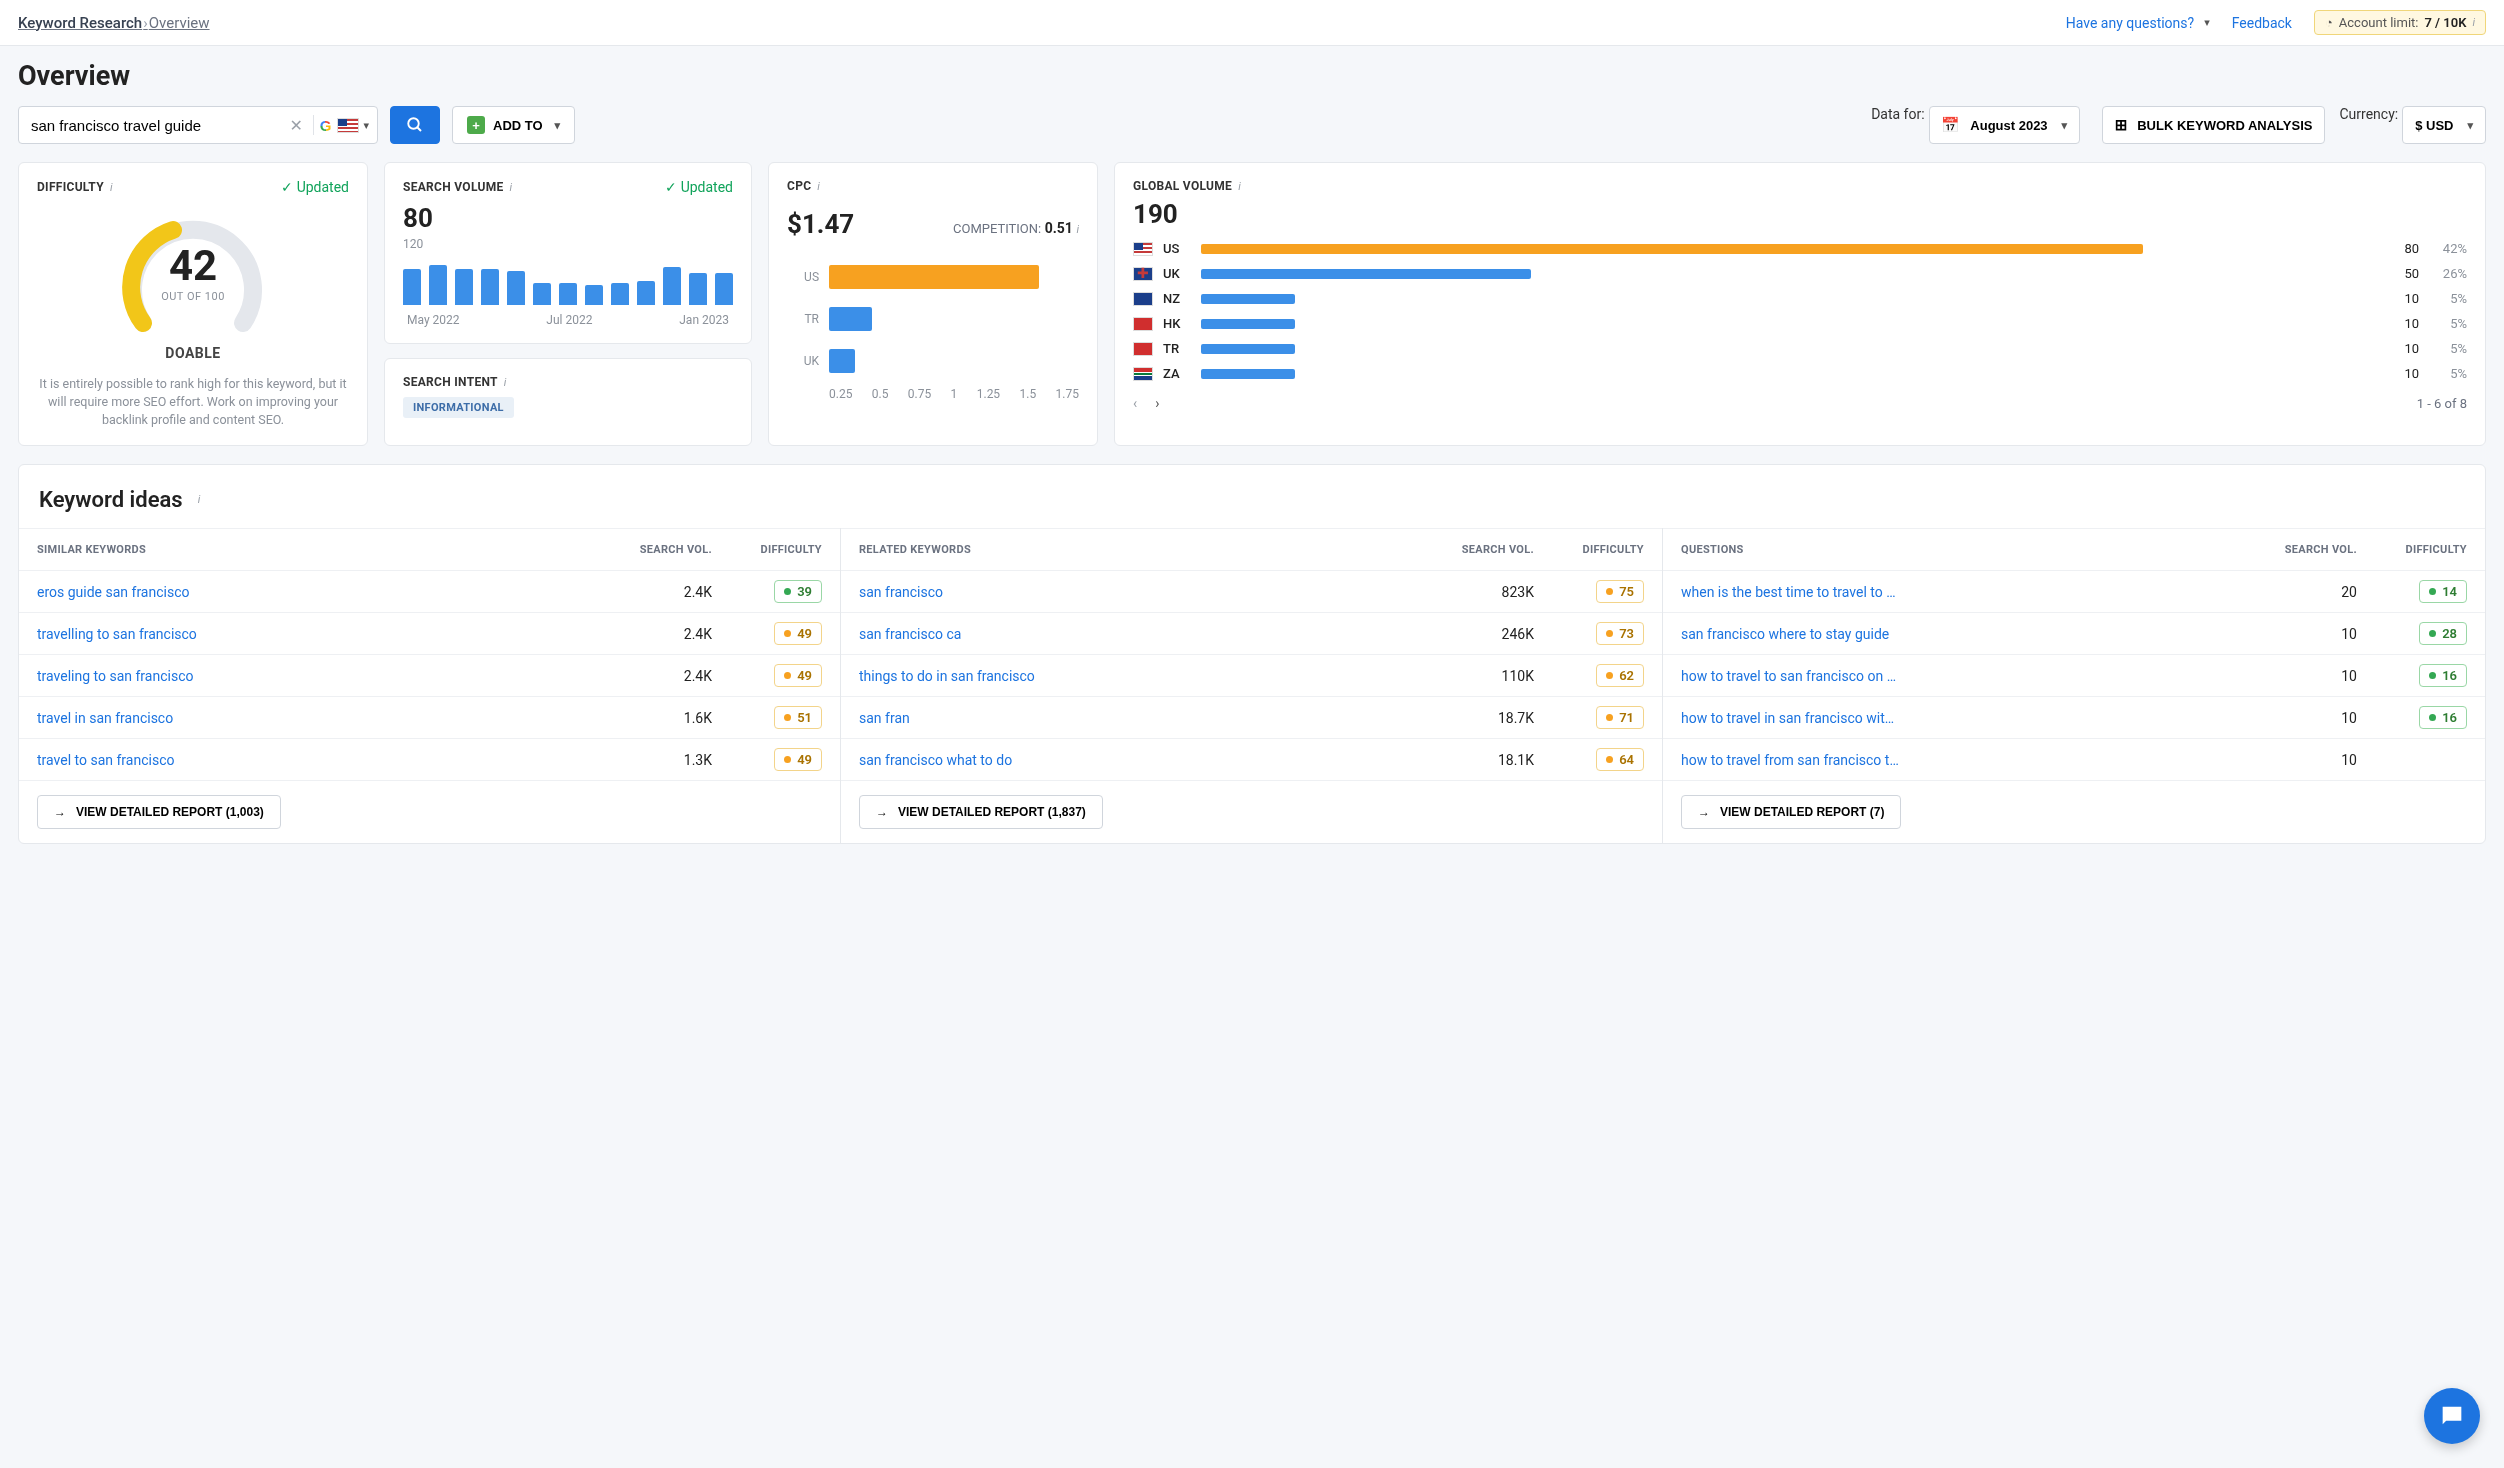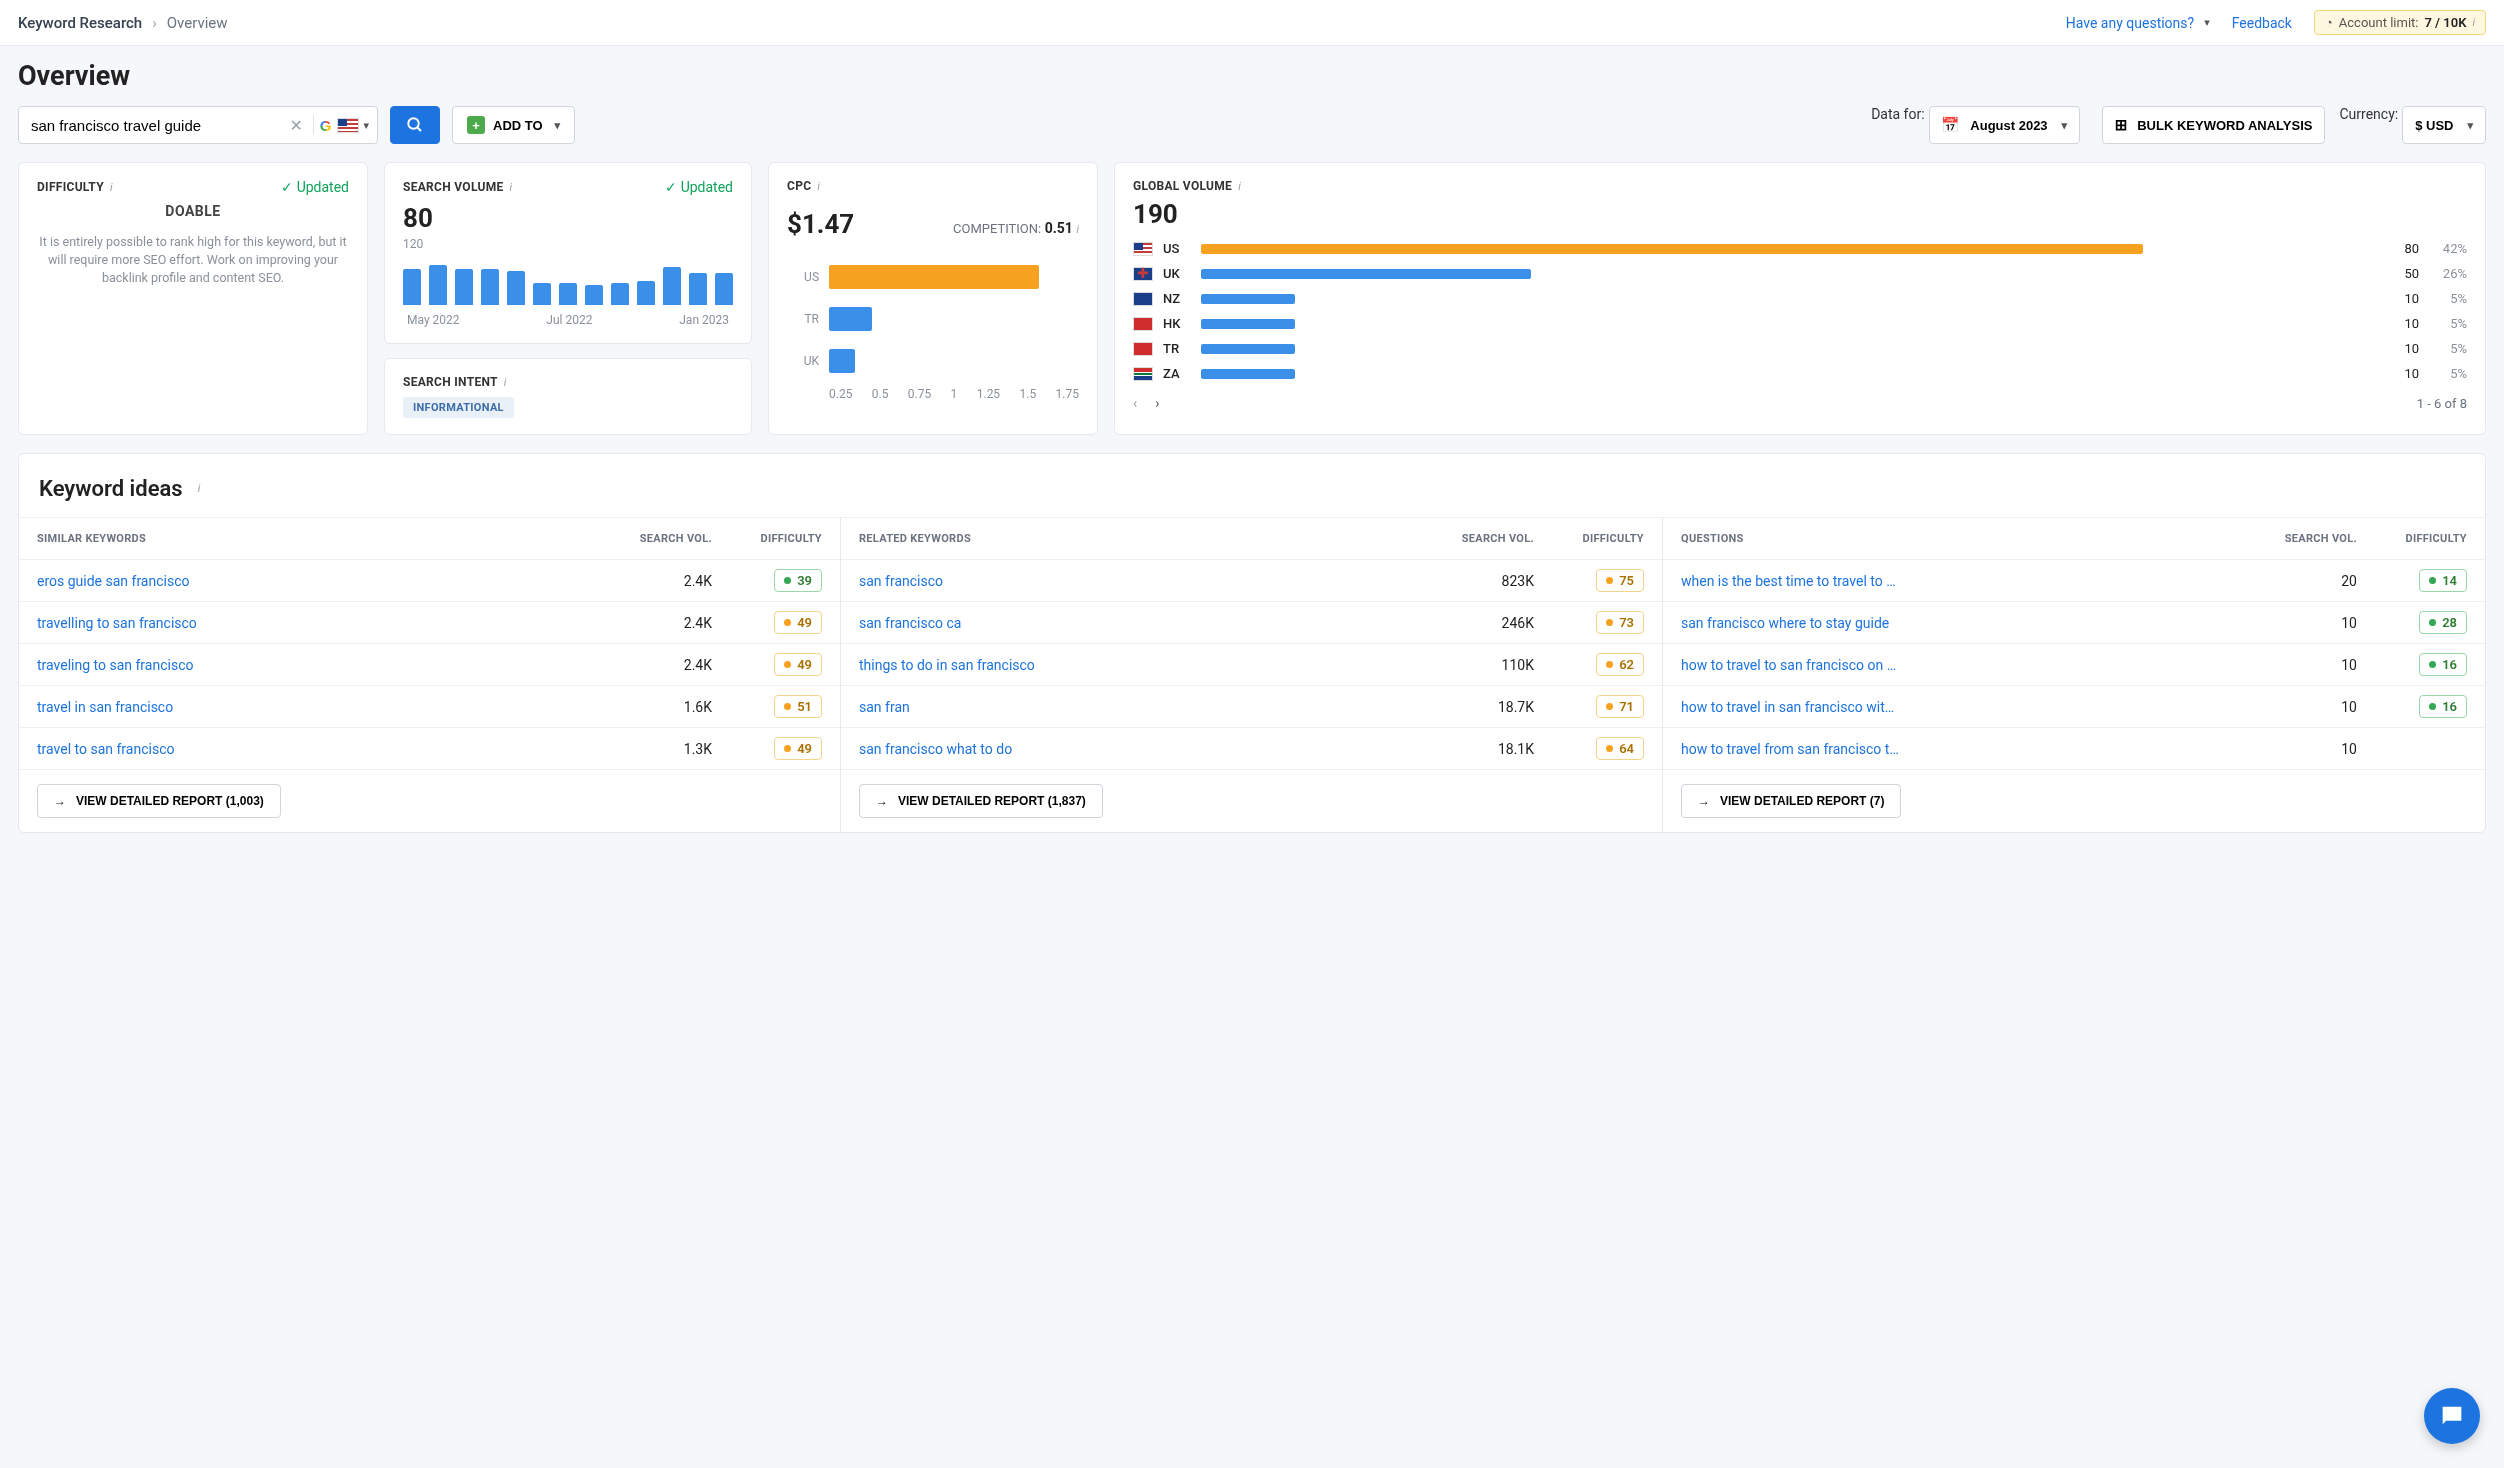--- a/index.html
+++ b/index.html
@@ -10,21 +10,21 @@
   font-size: 14px;
 }
 .topbar {
   display: flex;
   justify-content: space-between;
   align-items: center;
   padding: 10px 18px;
   border-bottom: 1px solid #e5e8ec;
   background: #fff;
 }
-.breadcrumb { display: flex; align-items: center; gap: 10px; color: #6b7280; font-size: 15px;}
+.breadcrumb { display: flex; align-items: center; gap: 1px; color: #6b7280; font-size: 15px; text-decoration: underline;}
 .breadcrumb .root { color: #374151; font-weight: 500; }
 .breadcrumb .sep { color: #9ca3af; }
 .topbar-right { display: flex; align-items: center; gap: 22px; font-size: 14px; }
 .link-blue { color: #1d74e0; cursor: pointer; display:flex; align-items:center; gap:6px;}
 .account-limit { background:#fff8e1; border:1px solid #f0d67a; border-radius:4px; padding:4px 10px; font-size:13px; color:#555; display:flex; align-items:center; gap:6px;}
 .account-limit .gauge{ display:inline-block; }
 
 .main { padding: 14px 18px 24px 18px; }
 .page-title { font-size: 27px; font-weight: 700; margin-bottom: 14px; }
 
@@ -218,20 +218,30 @@
       <div class="card-header">
         <span class="card-title">
             <span>DIFFICULTY</span>
             <span class="info-i">i</span>
           </span>
         <span class="updated">
             <span class="check">✓</span>
             <span>Updated</span>
           </span>
       </div>
+      <div class="gauge-wrap">
+        <svg class="gauge-svg" viewBox="0 0 160 160">
+          <path d="M 30 120 A 60 60 0 1 1 130 120" stroke="#e4e7ec" stroke-width="18" fill="none" stroke-linecap="round"></path>
+          <path d="M 30 120 A 60 60 0 0 1 60 27" stroke="#f2c619" stroke-width="18" fill="none" stroke-linecap="round"></path>
+        </svg>
+        <div class="gauge-center">
+          <div class="gauge-num">42</div>
+          <div class="gauge-sub">OUT OF 100</div>
+        </div>
+      </div>
       <div class="gauge-label">DOABLE</div>
       <div class="diff-body-text">It is entirely possible to rank high for this keyword, but it will require more SEO effort. Work on improving your backlink profile and content SEO.</div>
     </div>
 
     <div class="card-col" style="flex:0 0 340px;">
       <div class="card">
         <div class="card-header">
           <span class="card-title">
               <span>SEARCH VOLUME</span>
               <span class="info-i">i</span>

